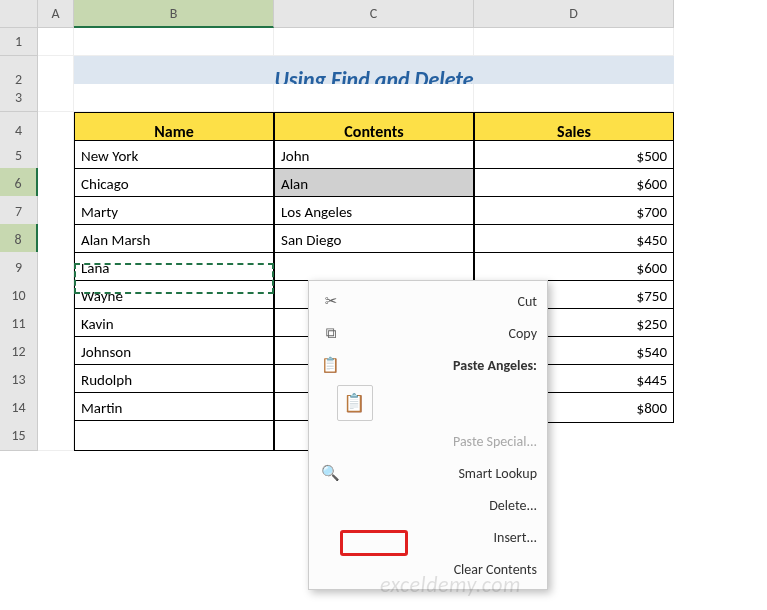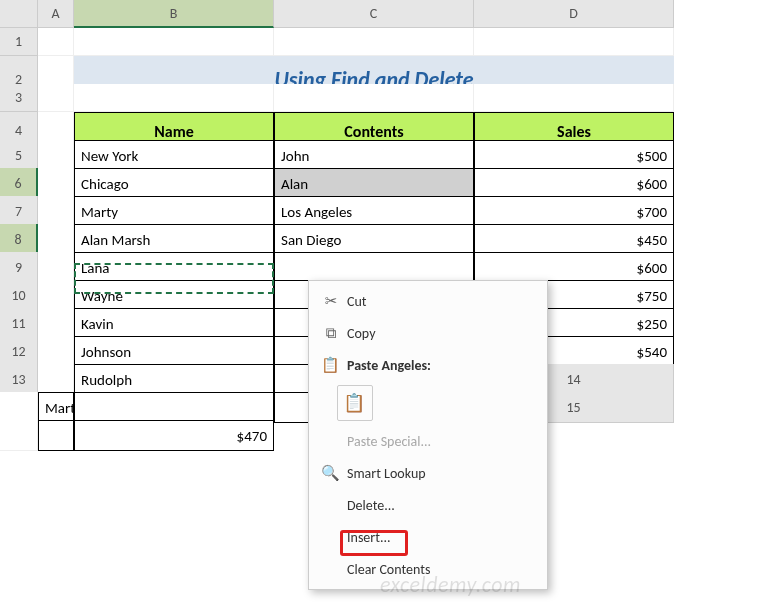--- a/index.html
+++ b/index.html
@@ -49,21 +49,21 @@
     color: #2560a0;
     font-size: 22px;
     font-weight: bold;
     font-style: italic;
     display: flex;
     align-items: center;
     justify-content: center;
     border-bottom: 2px solid #b3c7df;
   }
   .tbl-th {
-    background: #bef264;
+    background: #fde047;
     font-weight: bold;
     font-size: 16px;
     justify-content: center;
     border: 1px solid #000;
   }
   .tbl-td {
     border: 1px solid #000;
     font-size: 15px;
     padding: 0 6px;
   }
@@ -94,21 +94,21 @@
   }
   .ctx-item.disabled { color: #a8a8a8; }
   .ctx-item.bold { font-weight: bold; }
   .ctx-icon {
     width: 24px;
     display: inline-flex;
     justify-content: center;
     font-size: 15px;
     color: #666;
   }
-  .ctx-label { flex: 1; padding-left: 4px; }
+  .ctx-label { flex: 1; padding-left: 4px; text-align: right; }
   .paste-icon-big {
     width: 36px; height: 36px;
     margin-left: 28px;
     border: 1px solid #ccc;
     border-radius: 2px;
     display: flex;
     align-items: center;
     justify-content: center;
     color: #bbb;
     font-size: 18px;
@@ -209,20 +209,21 @@
   <div class="rowhdr" style="height:31px">12</div>
   <div class="cell" style="height:31px"></div>
   <div class="cell tbl-td" style="height:31px">Johnson</div>
   <div class="cell tbl-td" style="height:31px"></div>
   <div class="cell tbl-td num" style="height:31px">$540</div>
 
   <div class="rowhdr" style="height:31px">13</div>
   <div class="cell" style="height:31px"></div>
   <div class="cell tbl-td" style="height:31px">Rudolph</div>
   <div class="cell tbl-td" style="height:31px"></div>
+  <div class="cell tbl-td num" style="height:31px">$445</div>
 
   <div class="rowhdr" style="height:31px">14</div>
   <div class="cell" style="height:31px"></div>
   <div class="cell tbl-td" style="height:31px">Martin</div>
   <div class="cell tbl-td" style="height:31px"></div>
   <div class="cell tbl-td num" style="height:31px">$800</div>
 
   <div class="rowhdr" style="height:31px">15</div>
   <div class="cell" style="height:31px"></div>
   <div class="cell tbl-td" style="height:31px"></div>

